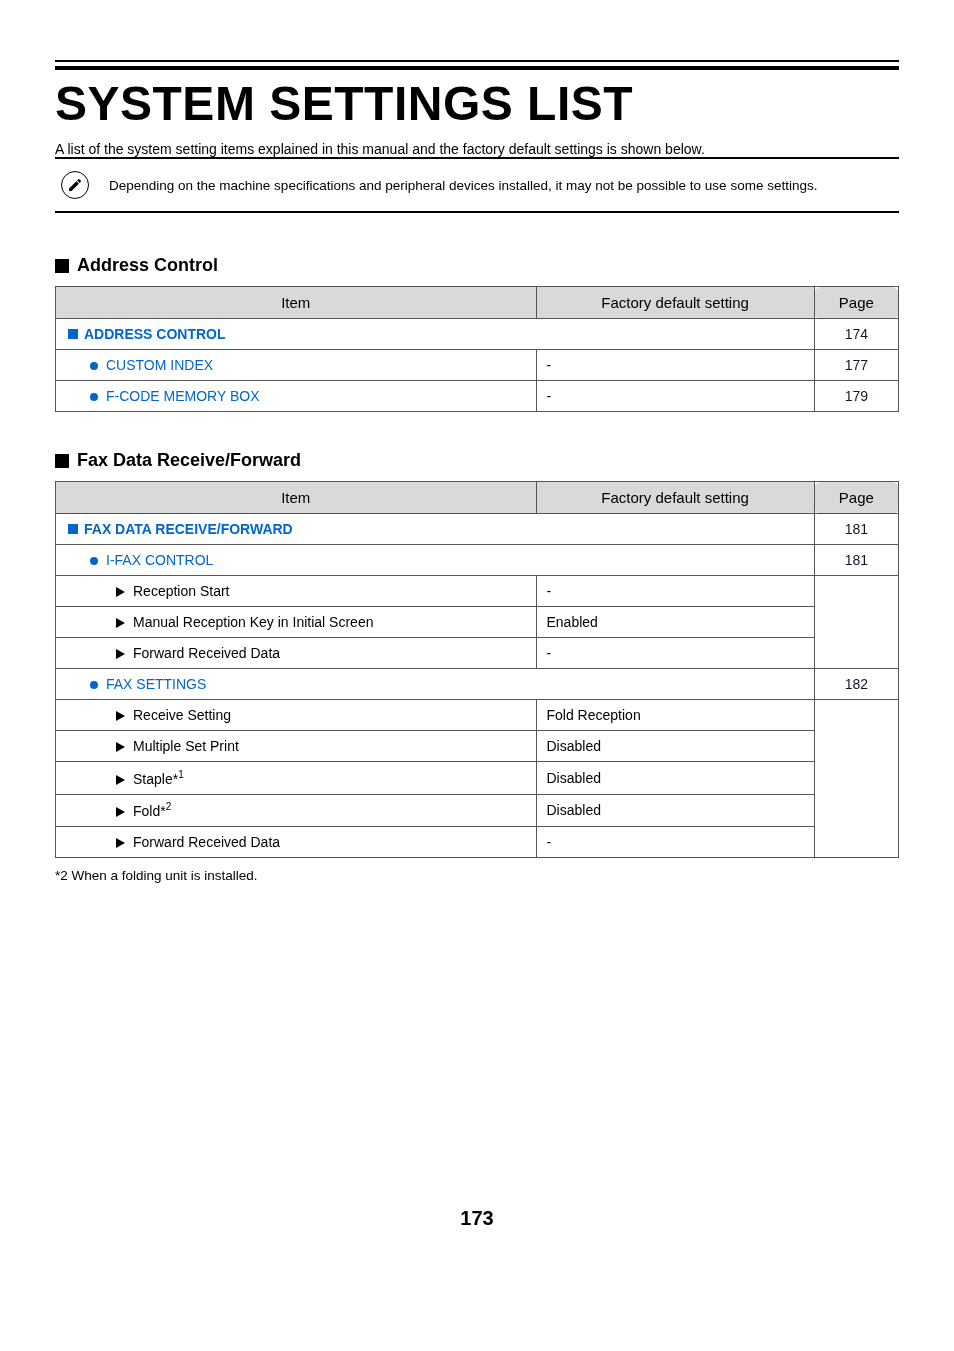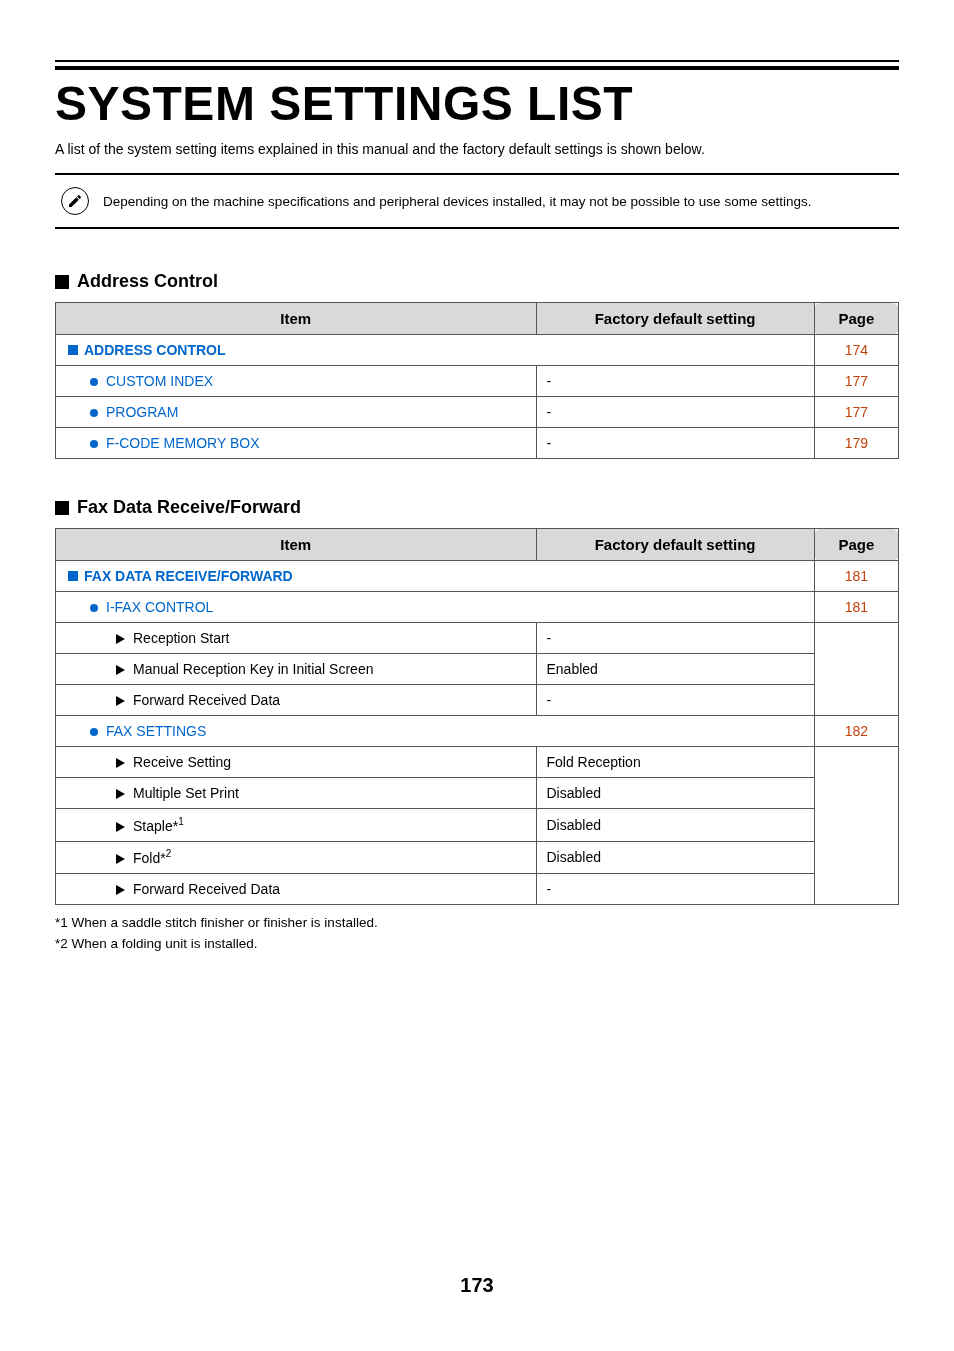--- a/index.html
+++ b/index.html
@@ -19,29 +19,29 @@
     margin-bottom: 6px;
   }
   h1 {
     font-size: 48px;
     font-weight: 800;
     letter-spacing: 0.5px;
     margin-bottom: 10px;
   }
   .intro {
     font-size: 14px;
-    margin-bottom: 16px;
+    margin-bottom: 0;
   }
   .note-box {
     border-top: 2px solid #000;
     border-bottom: 2px solid #000;
     padding: 12px 6px 12px 6px;
     display: flex;
     align-items: center;
-    gap: 14px;
+    gap: 20px;
     margin-bottom: 42px;
   }
   .pencil-icon {
     width: 28px; height: 28px; flex: 0 0 28px;
     border: 1.8px solid #000;
     border-radius: 50%;
     display: flex; align-items: center; justify-content: center;
   }
   .pencil-icon svg { width: 16px; height: 16px; }
   .note-text { font-size: 13.5px; }
@@ -66,29 +66,29 @@
   table.settings th, table.settings td {
     border: 1px solid #555;
     padding: 7px 10px;
     text-align: left;
     font-size: 14px;
     vertical-align: middle;
   }
   table.settings th {
     background: #d9d9d9;
     text-align: center;
-    font-weight: 700;
+    font-weight: 400;
     font-size: 15px;
   }
   .col-item { width: 57%; }
   .col-factory { width: 33%; }
   .col-page { width: 10%; text-align: center !important; border-radius: 7px; }
   td.col-page { text-align: center !important; }
   .link { color: #0066cc; }
-  .page-link { color: #c2410c; text-align: center; }
+  .page-link { color: #0f172a; text-align: center; }
 
   .marker-sq { display:inline-block; width:10px; height:10px; background:#000; margin-right:6px; position: relative; top:0; }
   .marker-sq.link { background:#0066cc; }
   .marker-bullet { display:inline-block; width:8px; height:8px; border-radius:50%; background:#000; margin-right:8px; }
   .marker-bullet.link { background:#0066cc; }
   .marker-tri { display:inline-block; width:0; height:0; border-top:5px solid transparent; border-bottom:5px solid transparent; border-left:9px solid #000; margin-right:8px; position: relative; top:1px;}
 
   .ind1 { padding-left: 12px !important; }
   .ind2 { padding-left: 34px !important; }
   .ind3 { padding-left: 60px !important; }
@@ -139,25 +139,20 @@
         <tr>
           <td class="ind1" colspan="2"><span class="marker-sq link"></span><span class="link" style="font-weight:700;">ADDRESS CONTROL</span></td>
           <td class="col-page"><span class="page-link">174</span></td>
         </tr>
         <tr>
           <td class="ind2"><span class="marker-bullet link"></span><span class="link">CUSTOM INDEX</span></td>
           <td>-</td>
           <td class="col-page"><span class="page-link">177</span></td>
         </tr>
         <tr>
-          <td class="ind2"><span class="marker-bullet link"></span><span class="link">PROGRAM</span></td>
-          <td>-</td>
-          <td class="col-page"><span class="page-link">177</span></td>
-        </tr>
-        <tr>
           <td class="ind2"><span class="marker-bullet link"></span><span class="link">F-CODE MEMORY BOX</span></td>
           <td>-</td>
           <td class="col-page"><span class="page-link">179</span></td>
         </tr>
       </tbody>
   </table>
 </div>
 
 <div class="section">
   <div class="section-head">
@@ -215,18 +210,17 @@
           <td class="ind3"><span class="marker-tri"></span><span class="">Fold*<sup>2</sup></span></td>
           <td>Disabled</td>
         </tr>
         <tr>
           <td class="ind3"><span class="marker-tri"></span><span class="">Forward Received Data</span></td>
           <td>-</td>
         </tr>
       </tbody>
   </table>
   <div class="footnotes">
-    <div>*1  When a saddle stitch finisher or finisher is installed.</div>
     <div>*2  When a folding unit is installed.</div>
   </div>
 </div>
 
 <div class="page-number">173</div>
 
 </body></html>

